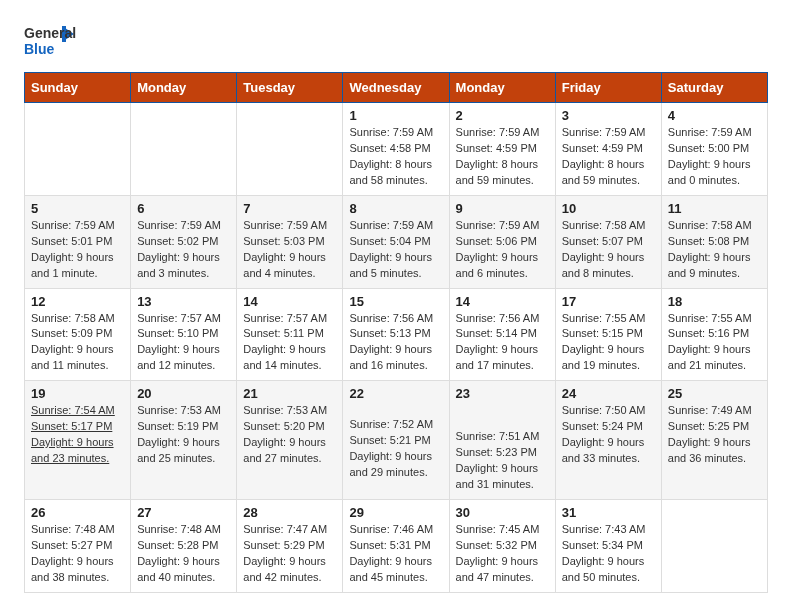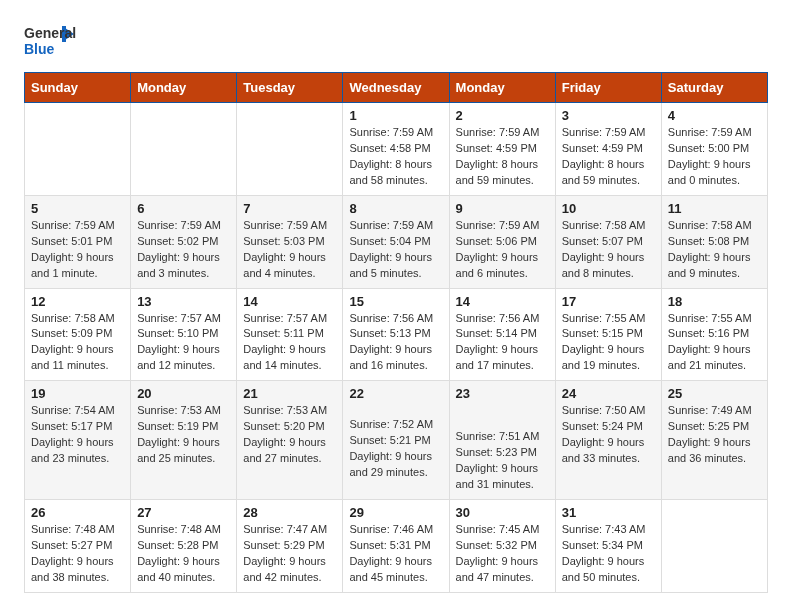--- a/index.html
+++ b/index.html
@@ -245,21 +245,21 @@
             <span class="day-number">18</span>
             <div class="cell-text" style="white-space: pre-line;">Sunrise: 7:55 AM
 Sunset: 5:16 PM
 Daylight: 9 hours
 and 21 minutes.</div>
           </td>
         </tr>
         <tr>
           <td>
             <span class="day-number">19</span>
-            <div class="cell-text" style="white-space: pre-line;">Sunrise: 7:54 AM
+            <div class="cell-text" style="white-space: pre-line; text-decoration: underline;">Sunrise: 7:54 AM
 Sunset: 5:17 PM
 Daylight: 9 hours
 and 23 minutes.</div>
           </td>
           <td>
             <span class="day-number">20</span>
             <div class="cell-text" style="white-space: pre-line;">Sunrise: 7:53 AM
 Sunset: 5:19 PM
 Daylight: 9 hours
 and 25 minutes.</div>

